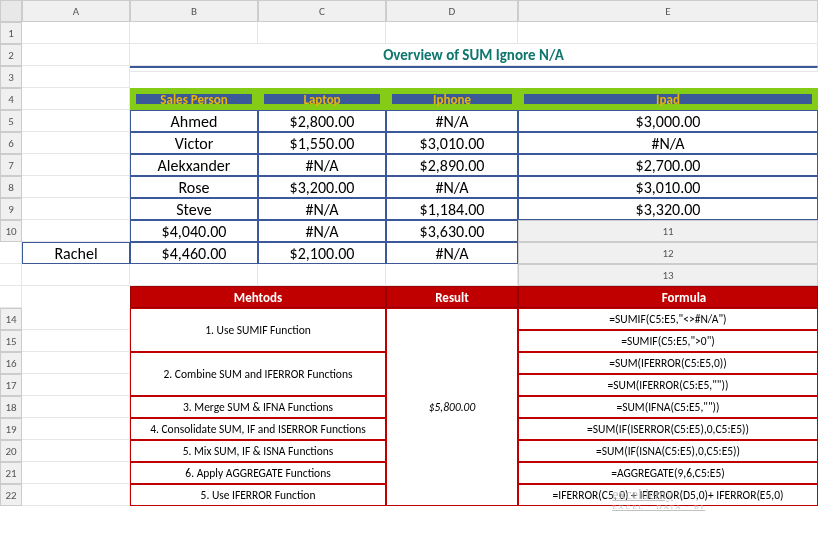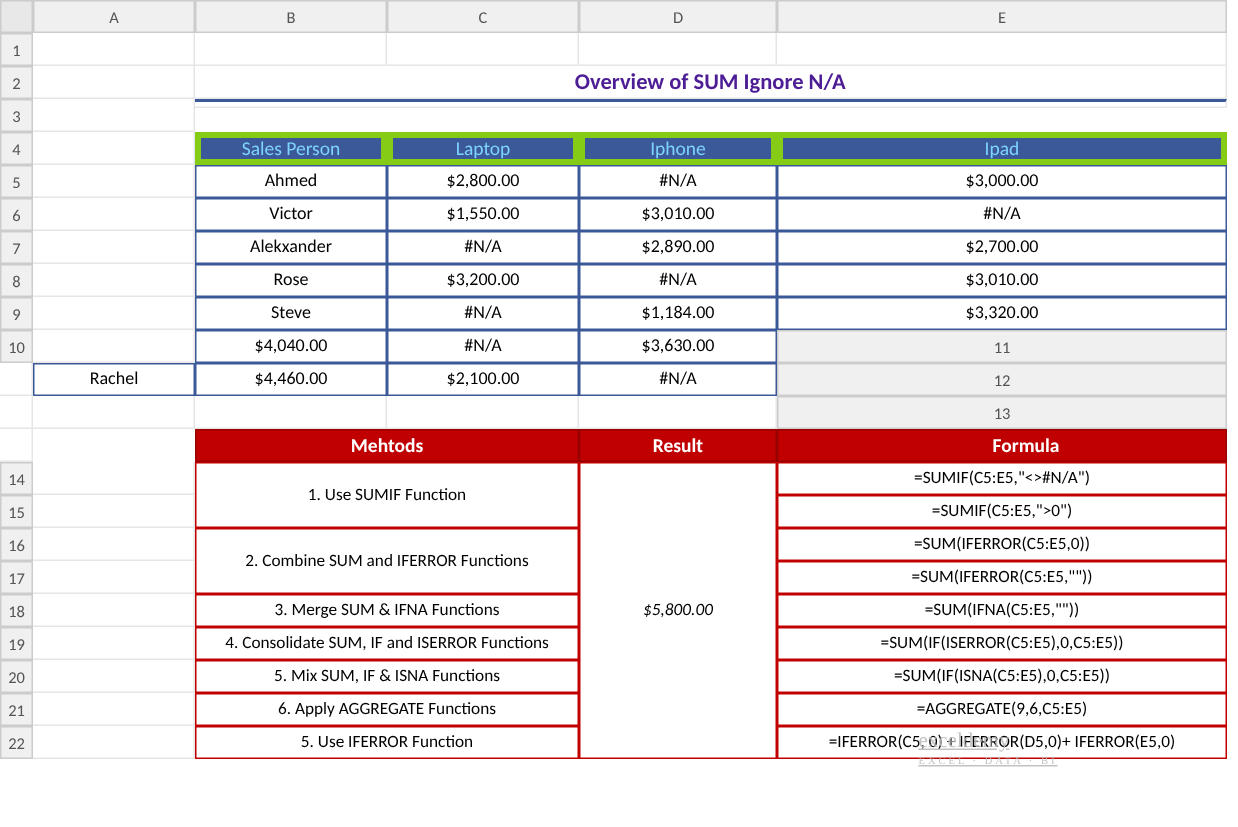--- a/index.html
+++ b/index.html
@@ -33,38 +33,38 @@
     border-bottom: 1px solid #e6e6e6;
     display: flex;
     align-items: center;
     justify-content: center;
     padding: 0 4px;
   }
   .title-cell {
     grid-column: 3 / 7;
     font-size: 15px;
     font-weight: bold;
-    color: #4c1d95;
+    color: #0f766e;
   }
   .title-underline {
     grid-column: 3 / 7;
     border-top: 2px solid #3b5998;
     height: 6px;
   }
   .hdr-blue {
     background: #3b5998;
-    color: #7dd3fc;
-    font-weight: normal;
+    color: #eab308;
+    font-weight: bold;
     font-size: 13px;
-    border: 4px solid #84cc16;
+    border: 6px solid #84cc16;
   }
   .data-cell {
     border: 1px solid #3b5998;
     background: #fff;
-    font-size: 12px;
+    font-size: 16px;
   }
   .hdr-red {
     background: #c00000;
     color: #fff;
     font-weight: bold;
     font-size: 13px;
     border: 1px solid #900;
   }
   .data-cell-red {
     border: 1px solid #c00000;

